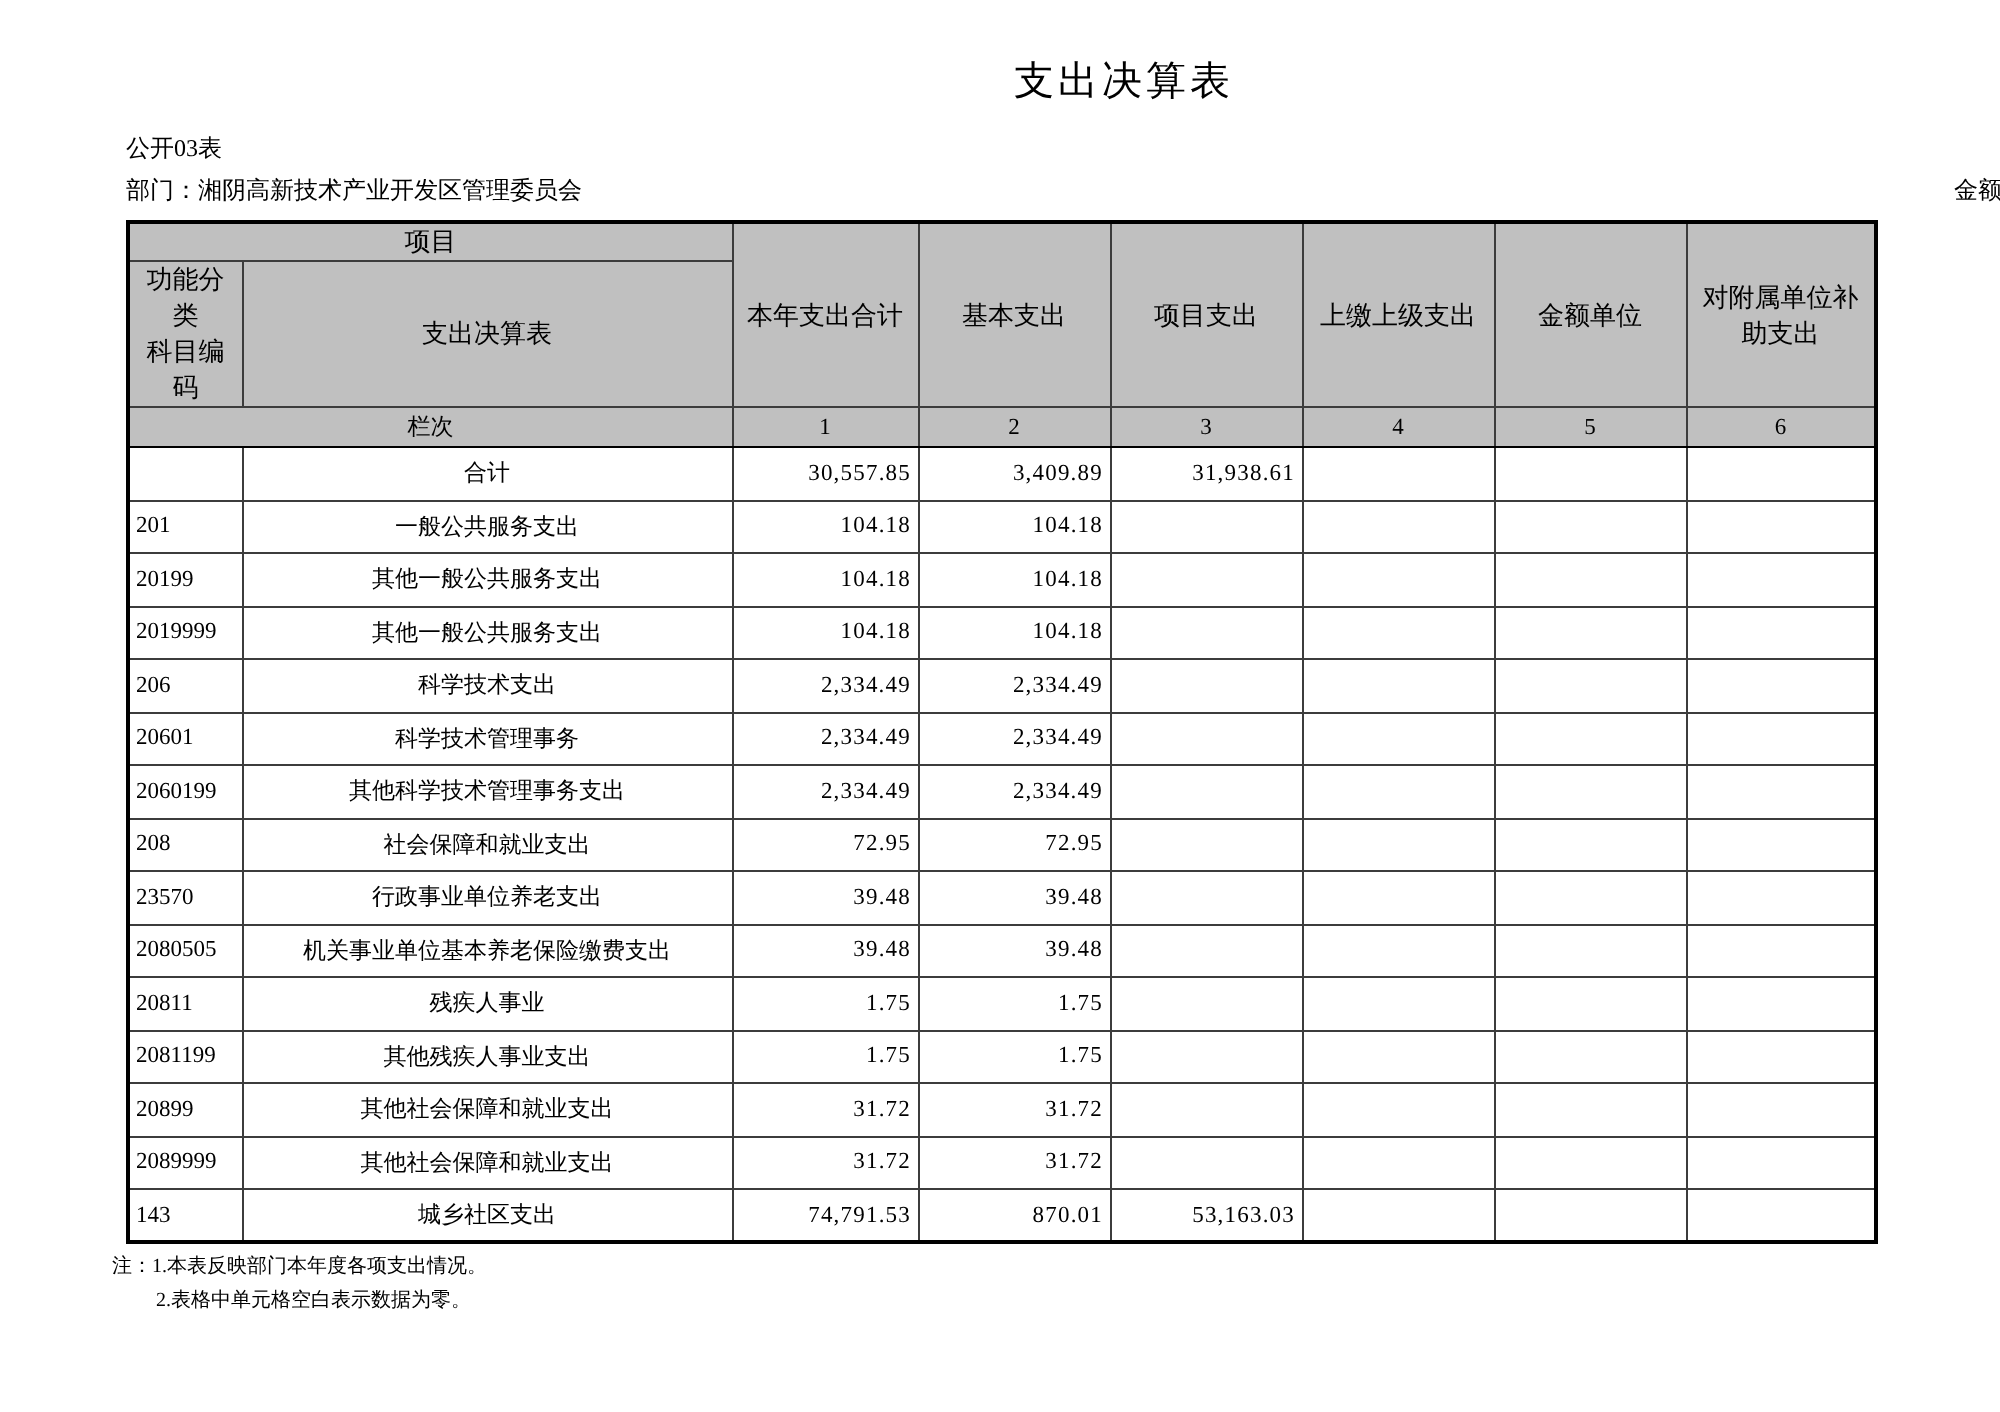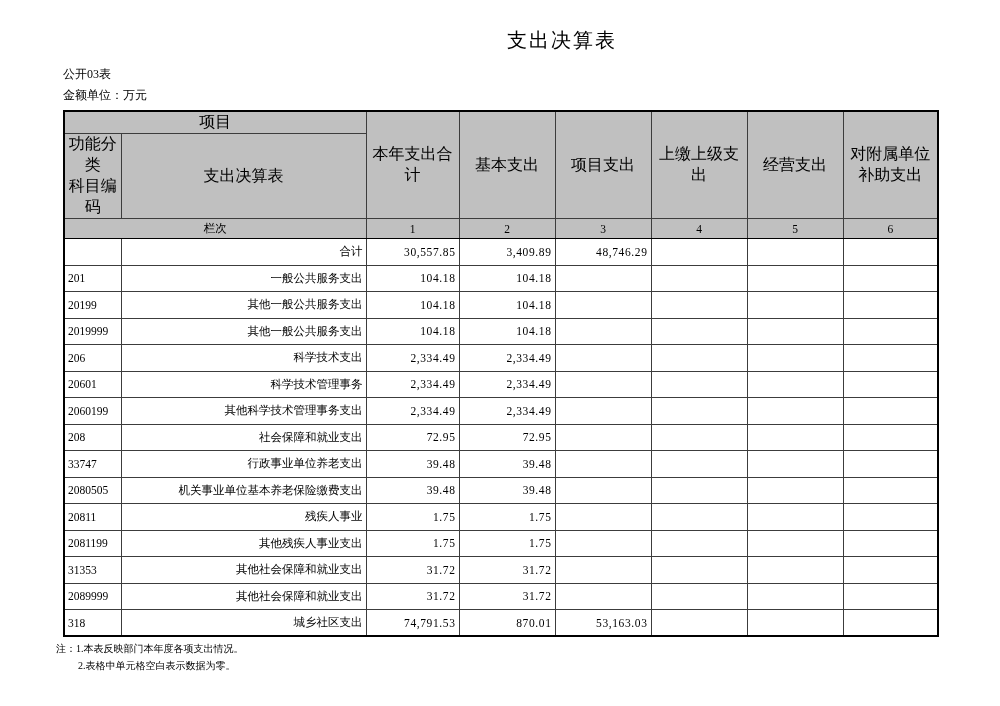--- a/index.html
+++ b/index.html
@@ -33,48 +33,49 @@
   }
   table.report th, table.report td {
     border: 1px solid #3c3c3c;
     padding: 0 3px;
     overflow: hidden;
     white-space: nowrap;
   }
   table.report th {
     background: #c0c0c0;
     font-weight: normal;
-    font-size: 16px;
+    font-size: 13px;
     text-align: center;
     white-space: normal;
   }
   tr.group-row { height: 18px; }
   tr.label-row { height: 55px; }
   tr.index-row { height: 20px; margin-top: 21px; }
   tr.index-row th { font-size: 11.5px; border-top: 1.5px solid #000; border-bottom: 1.5px solid #000; }
   tbody tr { height: 26.5px; }
   td { font-size: 11.5px; vertical-align: middle; }
   td.code { text-align: left; padding: 0 1px; }
-  td.name { text-align: right; padding-left: 3px; }
+  td.name { text-align: center; padding-left: 3px; }
   td.num  { text-align: right; padding-right: 5px; letter-spacing: 0.6px; }
 
   .notes { font-size: 10px; margin-top: 3px; margin-left: -7px; line-height: 17px; }
   .note-2 { margin-left: 22px; }
 </style>
 </head>
 <body>
 
 <div class="page">
   <div class="content">
 
     <div class="title">支出决算表</div>
 
     <div class="form-code">公开03表</div>
 
     <div class="meta-row">
+      <span>部门：湘阴高新技术产业开发区管理委员会</span>
       <span>金额单位：万元</span>
     </div>
 
     <table class="report">
       <colgroup>
         <col style="width:57px">
           <col style="width:245px">
         <col style="width:93px">
           <col style="width:96px">
           <col style="width:96px">
@@ -82,21 +83,21 @@
           <col style="width:96px">
           <col style="width:95px">
       </colgroup>
       <thead>
         <tr class="group-row">
           <th colspan="2">项目</th>
           <th rowspan="2">本年支出合计</th>
           <th rowspan="2">基本支出</th>
           <th rowspan="2">项目支出</th>
           <th rowspan="2">上缴上级支出</th>
-          <th rowspan="2">经营支出</th>
+          <th rowspan="2">金额单位</th>
           <th rowspan="2">对附属单位补助支出</th>
         </tr>
         <tr class="label-row">
           <th><span>功能分类</span><br><span>科目编码</span></th>
           <th>支出决算表</th>
         </tr>
         <tr class="index-row">
           <th colspan="2">栏次</th>
           <th>1</th>
           <th>2</th>
@@ -105,21 +106,21 @@
           <th>5</th>
           <th>6</th>
         </tr>
       </thead>
       <tbody>
           <tr>
             <td class="code"></td>
             <td class="name">合计</td>
             <td class="num">30,557.85</td>
             <td class="num">3,409.89</td>
-            <td class="num">48,746.29</td>
+            <td class="num">31,938.61</td>
             <td class="num"></td>
             <td class="num"></td>
             <td class="num"></td>
           </tr>
           <tr>
             <td class="code">201</td>
             <td class="name">一般公共服务支出</td>
             <td class="num">104.18</td>
             <td class="num">104.18</td>
             <td class="num"></td>
@@ -181,21 +182,21 @@
             <td class="code">208</td>
             <td class="name">社会保障和就业支出</td>
             <td class="num">72.95</td>
             <td class="num">72.95</td>
             <td class="num"></td>
             <td class="num"></td>
             <td class="num"></td>
             <td class="num"></td>
           </tr>
           <tr>
-            <td class="code">33747</td>
+            <td class="code">23570</td>
             <td class="name">行政事业单位养老支出</td>
             <td class="num">39.48</td>
             <td class="num">39.48</td>
             <td class="num"></td>
             <td class="num"></td>
             <td class="num"></td>
             <td class="num"></td>
           </tr>
           <tr>
             <td class="code">2080505</td>
@@ -221,41 +222,41 @@
             <td class="code">2081199</td>
             <td class="name">其他残疾人事业支出</td>
             <td class="num">1.75</td>
             <td class="num">1.75</td>
             <td class="num"></td>
             <td class="num"></td>
             <td class="num"></td>
             <td class="num"></td>
           </tr>
           <tr>
-            <td class="code">31353</td>
+            <td class="code">20899</td>
             <td class="name">其他社会保障和就业支出</td>
             <td class="num">31.72</td>
             <td class="num">31.72</td>
             <td class="num"></td>
             <td class="num"></td>
             <td class="num"></td>
             <td class="num"></td>
           </tr>
           <tr>
             <td class="code">2089999</td>
             <td class="name">其他社会保障和就业支出</td>
             <td class="num">31.72</td>
             <td class="num">31.72</td>
             <td class="num"></td>
             <td class="num"></td>
             <td class="num"></td>
             <td class="num"></td>
           </tr>
           <tr>
-            <td class="code">318</td>
+            <td class="code">143</td>
             <td class="name">城乡社区支出</td>
             <td class="num">74,791.53</td>
             <td class="num">870.01</td>
             <td class="num">53,163.03</td>
             <td class="num"></td>
             <td class="num"></td>
             <td class="num"></td>
           </tr>
         </tbody>
     </table>

